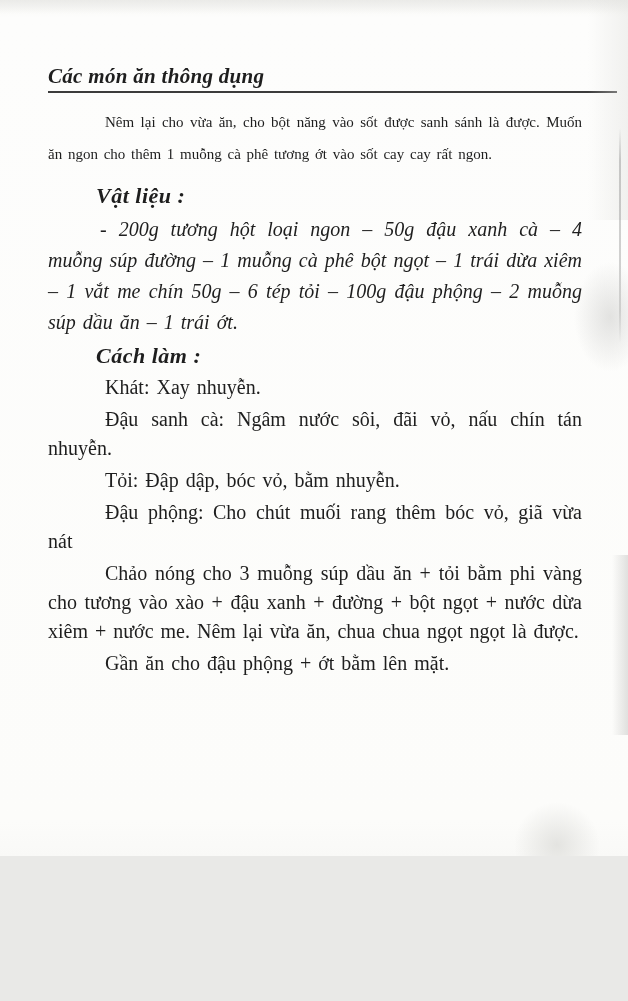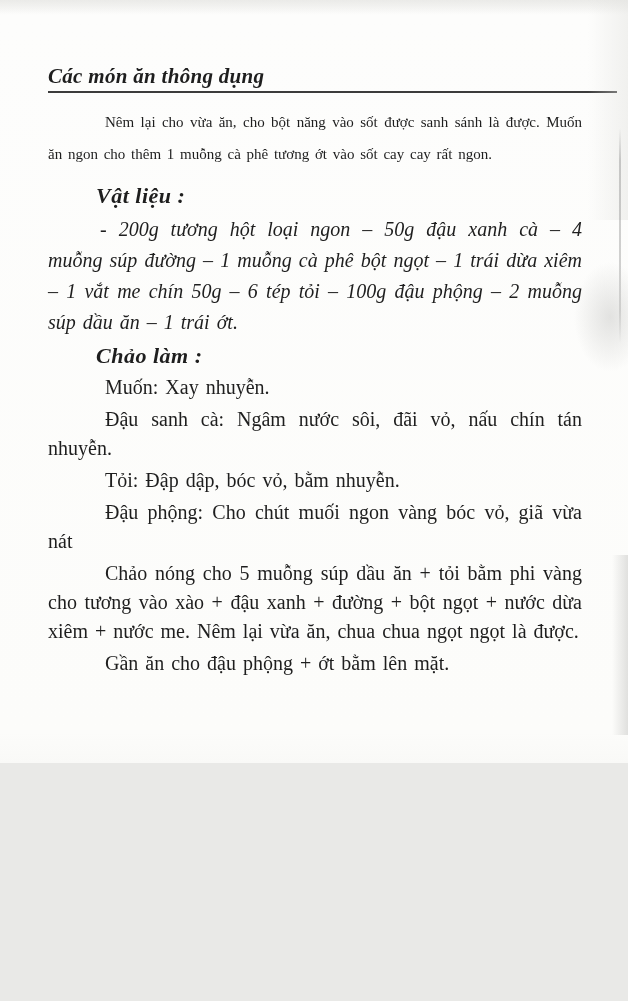--- a/index.html
+++ b/index.html
@@ -3,21 +3,21 @@
 <meta charset="utf-8">
 <style>
   html, body { margin: 0; padding: 0; }
   body {
     width: 628px; height: 1001px;
     background: #e9e9e7;
     font-family: "Liberation Serif", serif;
   }
   .page {
     position: relative;
-    width: 628px; height: 763px;
+    width: 628px; height: 856px;
     background: linear-gradient(180deg, #f6f6f4 0%, #fdfdfc 2%, #fcfcfa 96%, #f9f9f7 100%);
     overflow: hidden;
     color: #1e1e1e;
   }
   .running-header {
     margin: 64px 11px 0 48px;
     border-bottom: 2px solid #3c3c3c;
     padding-bottom: 3px;
     font-style: italic;
     font-weight: bold;
@@ -127,28 +127,28 @@
 
   <div class="text-block">
 
     <p class="intro">Nêm lại cho vừa ăn, cho bột năng vào sốt được sanh sánh là được. Muốn ăn ngon cho thêm 1 muỗng cà phê tương ớt vào sốt cay cay rất ngon.</p>
 
 
     <h3 class="sub-heading">Vật liệu :</h3>
 
     <p class="ingredients">- 200g tương hột loại ngon – 50g đậu xanh cà – 4 muỗng súp đường – 1 muỗng cà phê bột ngọt – 1 trái dừa xiêm – 1 vắt me chín 50g – 6 tép tỏi – 100g đậu phộng – 2 muỗng súp dầu ăn – 1 trái ớt.</p>
 
-    <h3 class="sub-heading method">Chảo làm :</h3>
+    <h3 class="sub-heading method">Cách làm :</h3>
 
     <div class="steps">
-      <p class="step">Muốn: Xay nhuyễn.</p>
+      <p class="step">Khát: Xay nhuyễn.</p>
       <p class="step">Đậu sanh cà: Ngâm nước sôi, đãi vỏ, nấu chín tán nhuyễn.</p>
       <p class="step">Tỏi: Đập dập, bóc vỏ, bằm nhuyễn.</p>
-      <p class="step">Đậu phộng: Cho chút muối ngon vàng bóc vỏ, giã vừa nát</p>
-      <p class="step">Chảo nóng cho 5 muỗng súp dầu ăn + tỏi bằm phi vàng cho tương vào xào + đậu xanh + đường + bột ngọt + nước dừa xiêm + nước me. Nêm lại vừa ăn, chua chua ngọt ngọt là được.</p>
+      <p class="step">Đậu phộng: Cho chút muối rang thêm bóc vỏ, giã vừa nát</p>
+      <p class="step">Chảo nóng cho 3 muỗng súp dầu ăn + tỏi bằm phi vàng cho tương vào xào + đậu xanh + đường + bột ngọt + nước dừa xiêm + nước me. Nêm lại vừa ăn, chua chua ngọt ngọt là được.</p>
       <p class="step">Gần ăn cho đậu phộng + ớt bằm lên mặt.</p>
     </div>
 
   </div>
 
 
   <div class="page-number">10</div>
 
   <div class="art art-top-shade"></div>
   <div class="art art-right-top-corner"></div>

